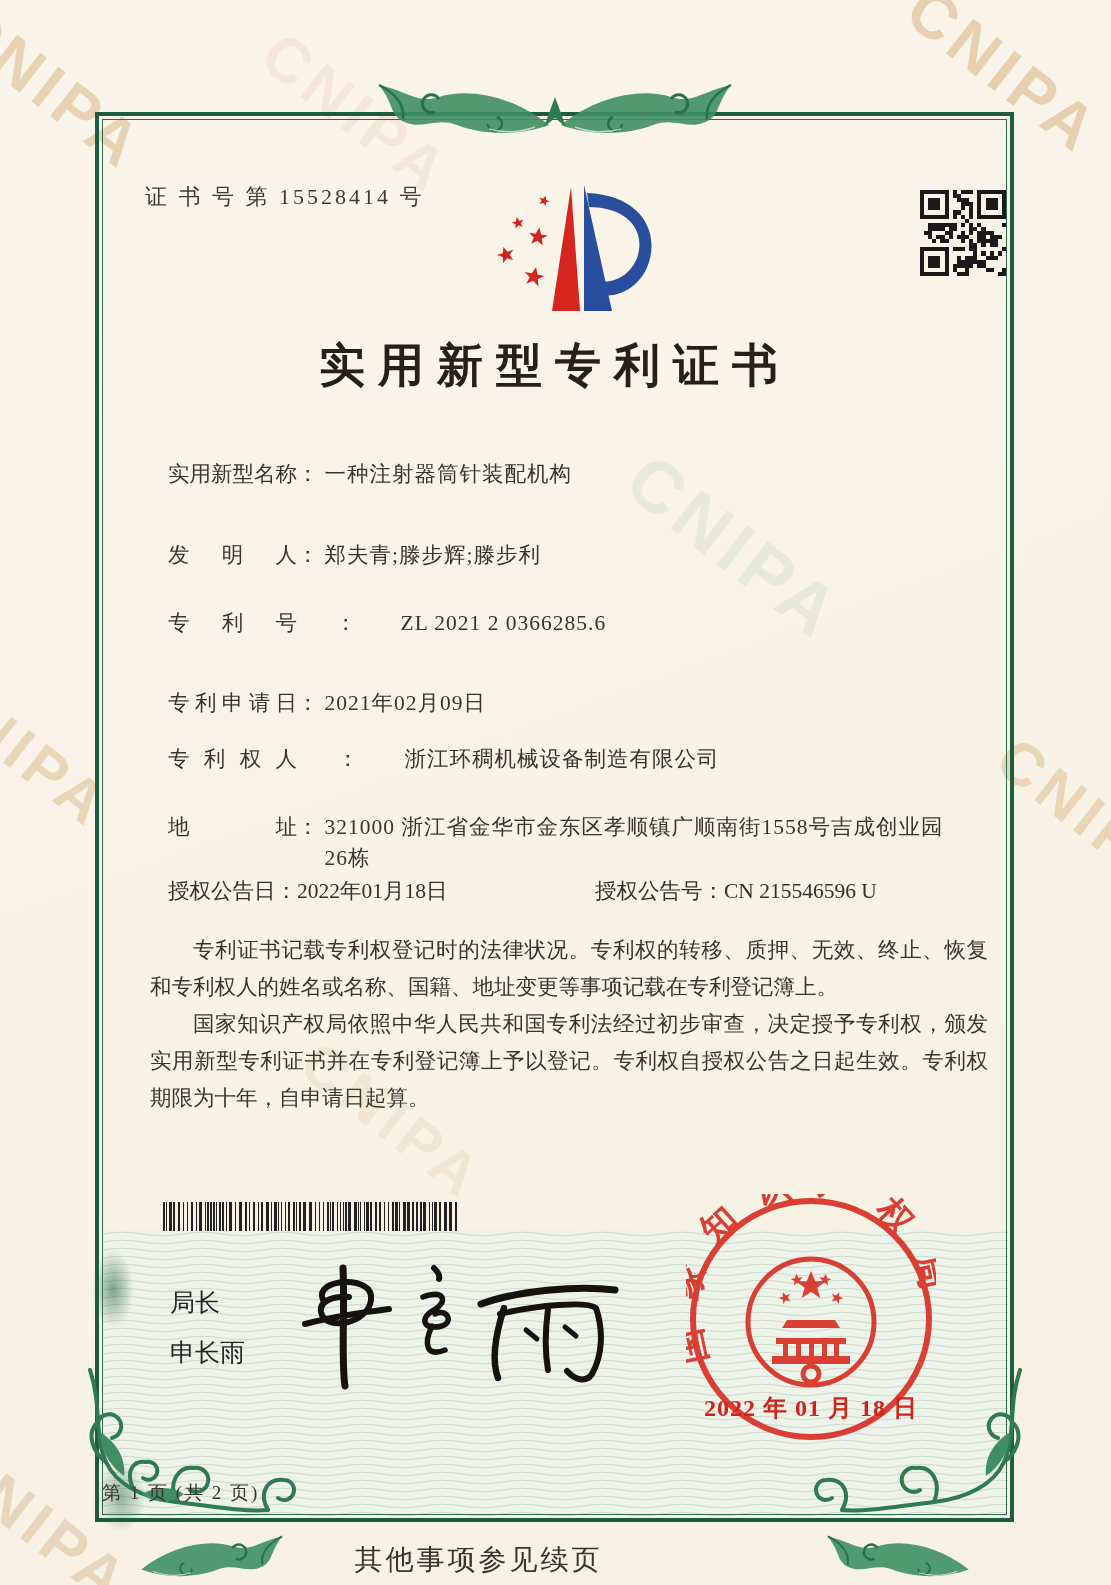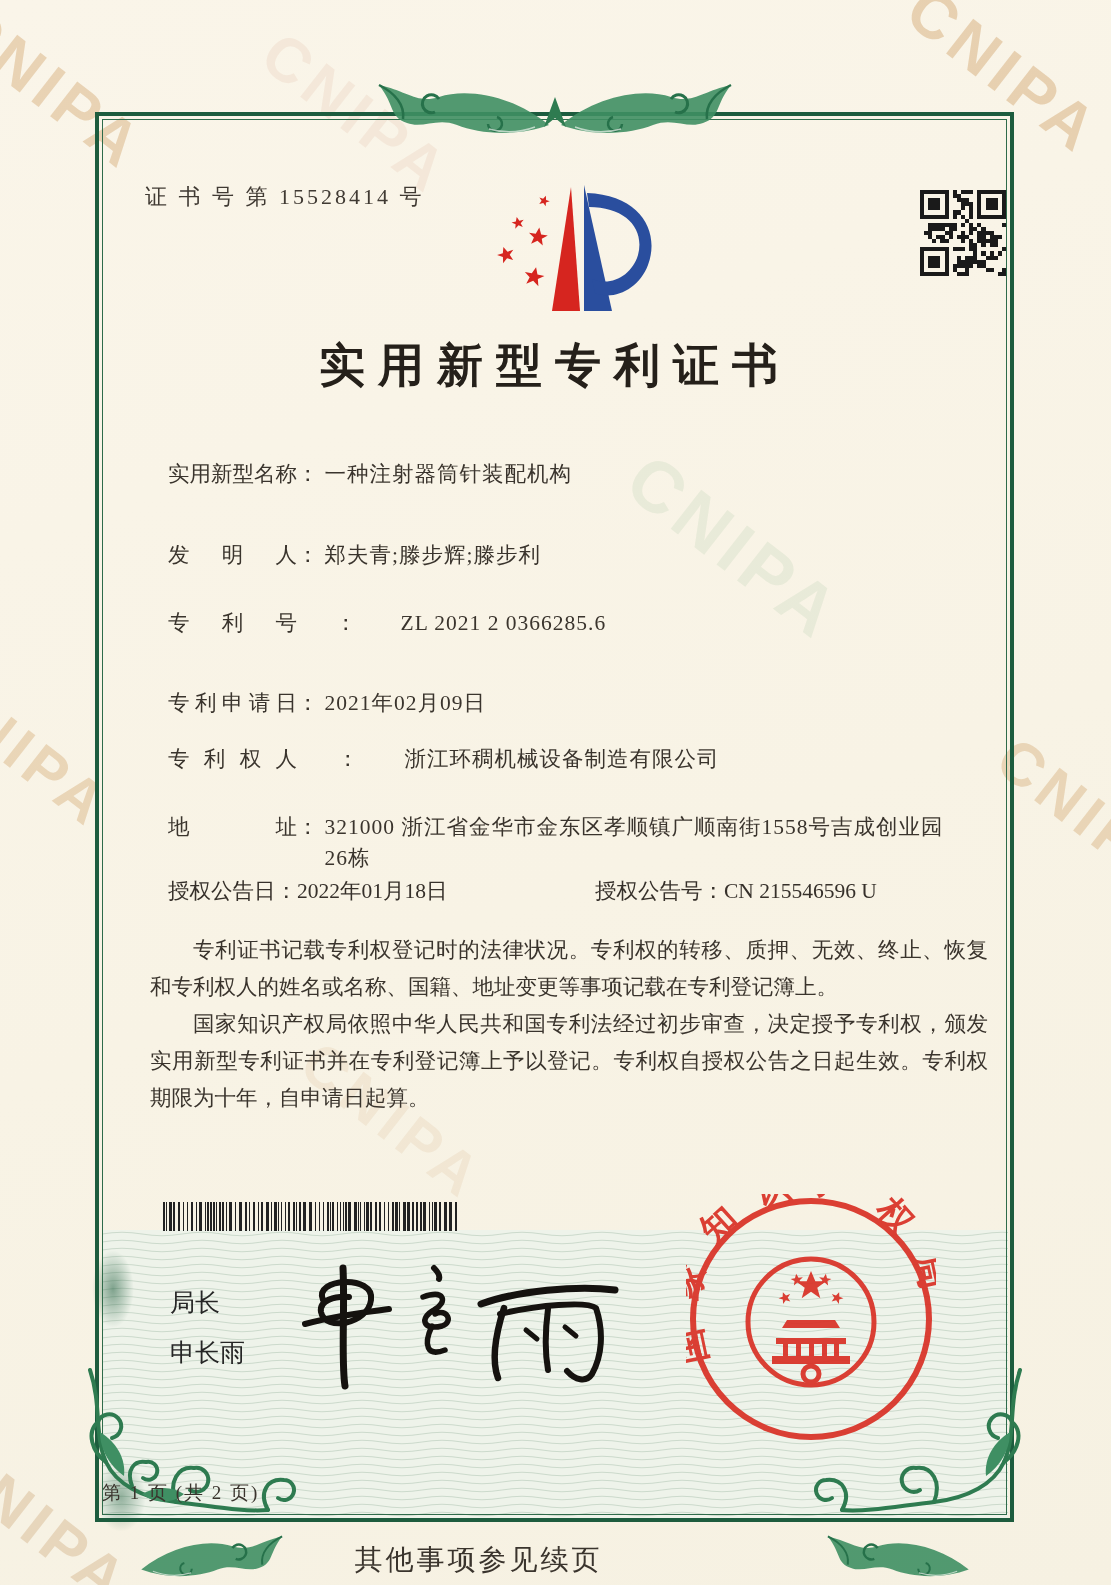--- a/index.html
+++ b/index.html
@@ -436,17 +436,18 @@
         <rect x="97" y="150" width="5" height="12"></rect>
           <rect x="110" y="150" width="5" height="12"></rect>
         <rect x="123" y="150" width="5" height="12"></rect>
           <rect x="136" y="150" width="5" height="12"></rect>
         <rect x="148" y="150" width="5" height="12"></rect>
         <rect x="86" y="162" width="78" height="8"></rect>
         <circle cx="125" cy="180" r="8" fill="none" stroke="#d93025" stroke-width="5"></circle>
       </g>
     </g>
   </svg>
+  <div class="sealdate">2022 年 01 月 18 日</div>
 
   <div class="pageinfo">第 1 页 (共 2 页)</div>
   <div class="note">其他事项参见续页</div>
 
 </div>
 
 </body></html>

